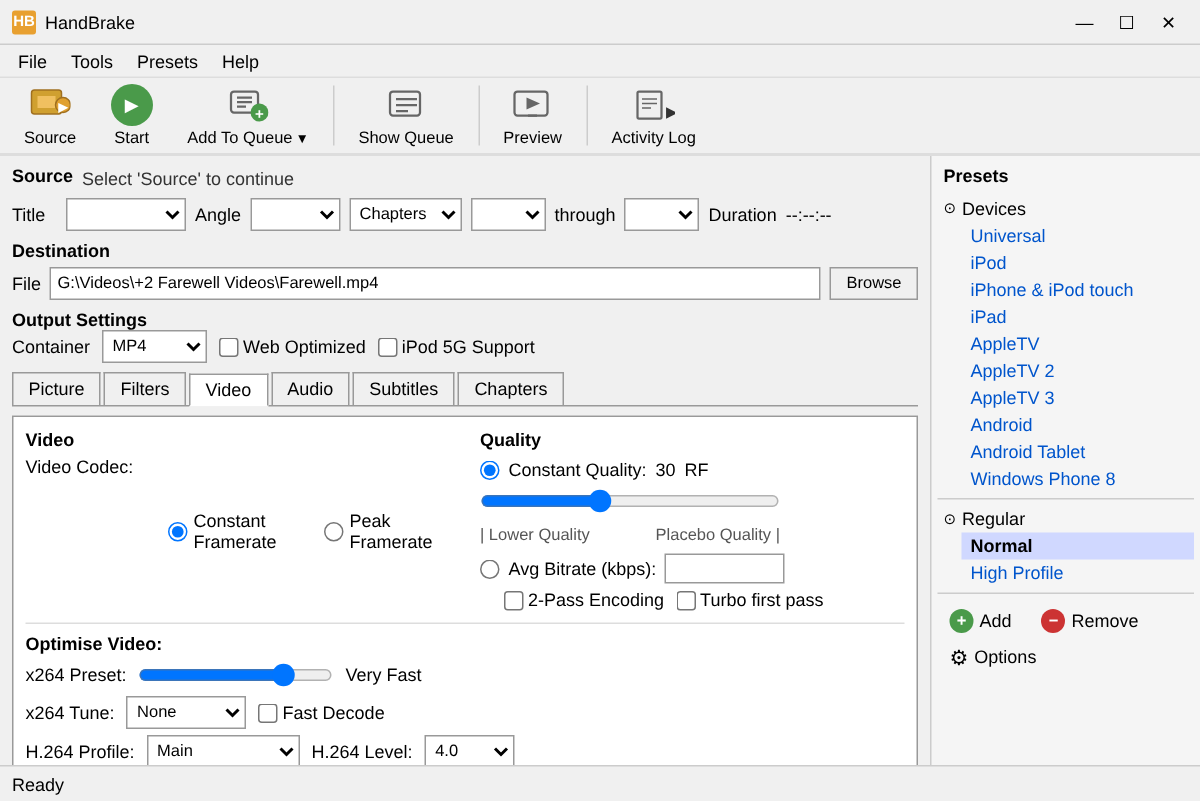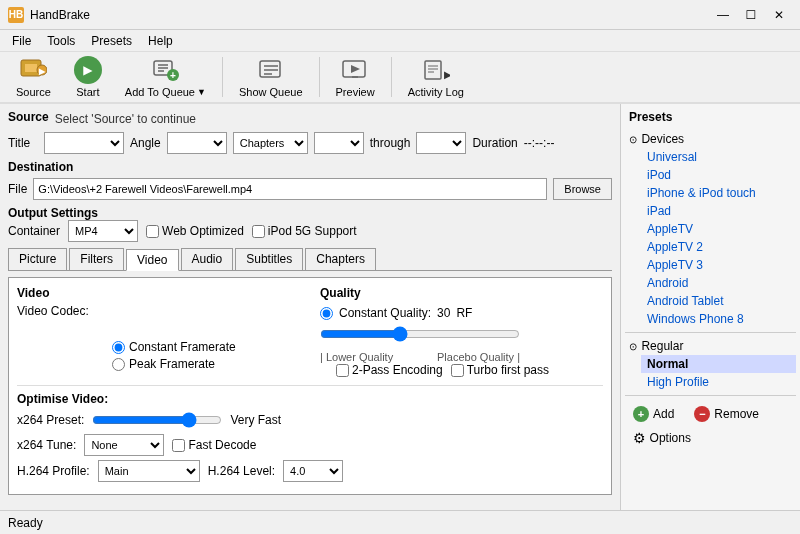--- a/index.html
+++ b/index.html
@@ -57,21 +57,21 @@
     .tab.active { background: white; border-bottom: 1px solid white; position: relative; top: 1px; }
     .tab-content { border: 1px solid #999; padding: 8px; background: white; flex: 1; }
 
     
     .video-quality-row { display: flex; gap: 20px; }
     .video-col { flex: 1; }
     .video-col-right { flex: 1; }
     .form-row { display: flex; align-items: center; gap: 6px; margin-bottom: 22px; font-size: 12px; }
     .form-label { min-width: 90px; font-size: 12px; }
     
-    .radio-group { display: flex; flex-direction: column; gap: 3px; justify-content: center; }
+    .radio-group { display: flex; flex-direction: row; gap: 3px; justify-content: center; }
     .radio-label { display: flex; align-items: center; gap: 4px; cursor: pointer; font-size: 12px; }
 
     
     .quality-label { font-weight: bold; font-size: 12px; margin-bottom: 6px; }
     .quality-row { display: flex; align-items: center; gap: 6px; font-size: 12px; }
     input[type="range"] { width: 200px; height: 20px; }
     .quality-hints { display: flex; justify-content: space-between; font-size: 11px; color: #555; margin-top: 2px; }
 
     
     .optimize-section { margin-top: 8px; border-top: 1px solid #ddd; padding-top: 6px; }
@@ -281,20 +281,27 @@
             <span>Constant Quality:</span>
             <span>30</span>
             <span>RF</span>
           </div>
           <div style="margin: 4px 0;">
             <input type="range" min="0" max="51" value="20" style="width: 200px;">
           </div>
           <div class="quality-hints" style="width: 200px; display: flex; justify-content: space-between;">
             <span>| Lower Quality</span>
             <span>Placebo Quality |</span>
+          </div>
+          <div class="avg-bitrate-row" style="margin-top:6px;">
+            <label class="radio-label">
+              <input type="radio" name="quality_mode" style="">
+            </label>
+            <span>Avg Bitrate (kbps):</span>
+            <input type="text" style="width: 80px; height: 20px;">
           </div>
           <div class="two-pass-row" style="padding-left: 16px;">
             <label class="checkbox-label">
               <input type="checkbox" style="">
               <span>2-Pass Encoding</span>
             </label>
             <label class="checkbox-label">
               <input type="checkbox" style="">
               <span>Turbo first pass</span>
             </label>

